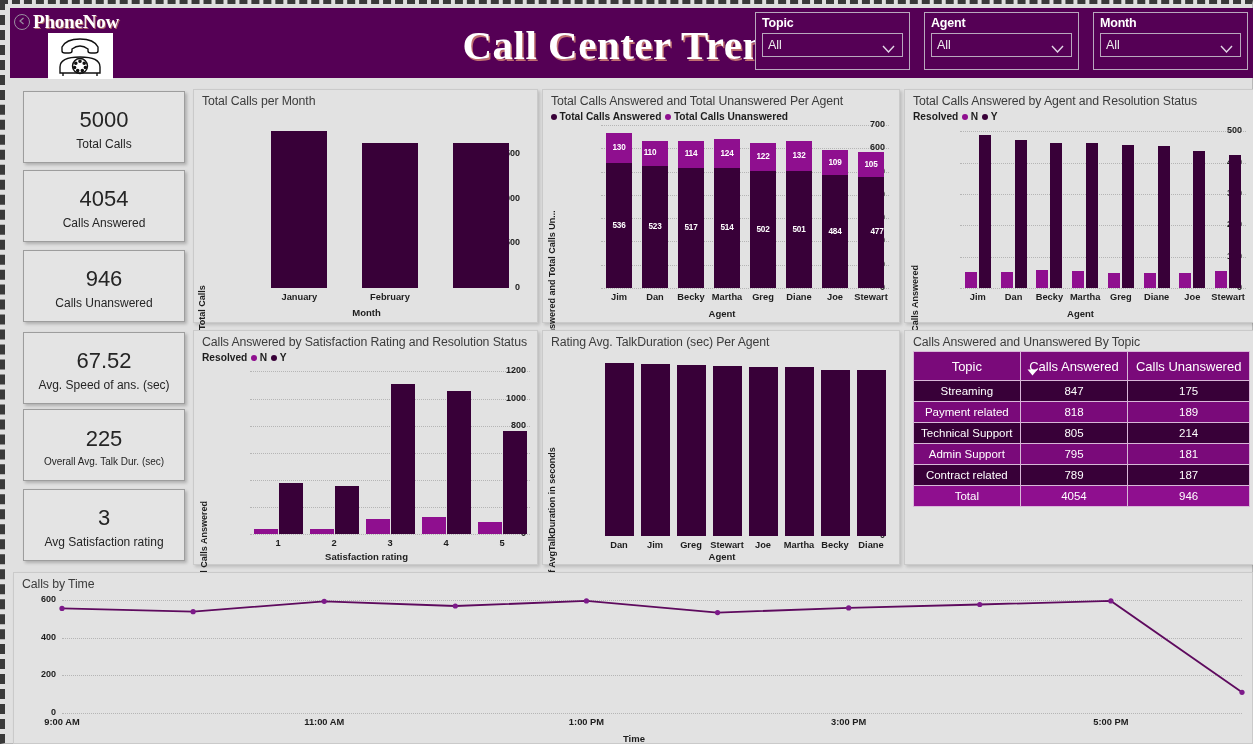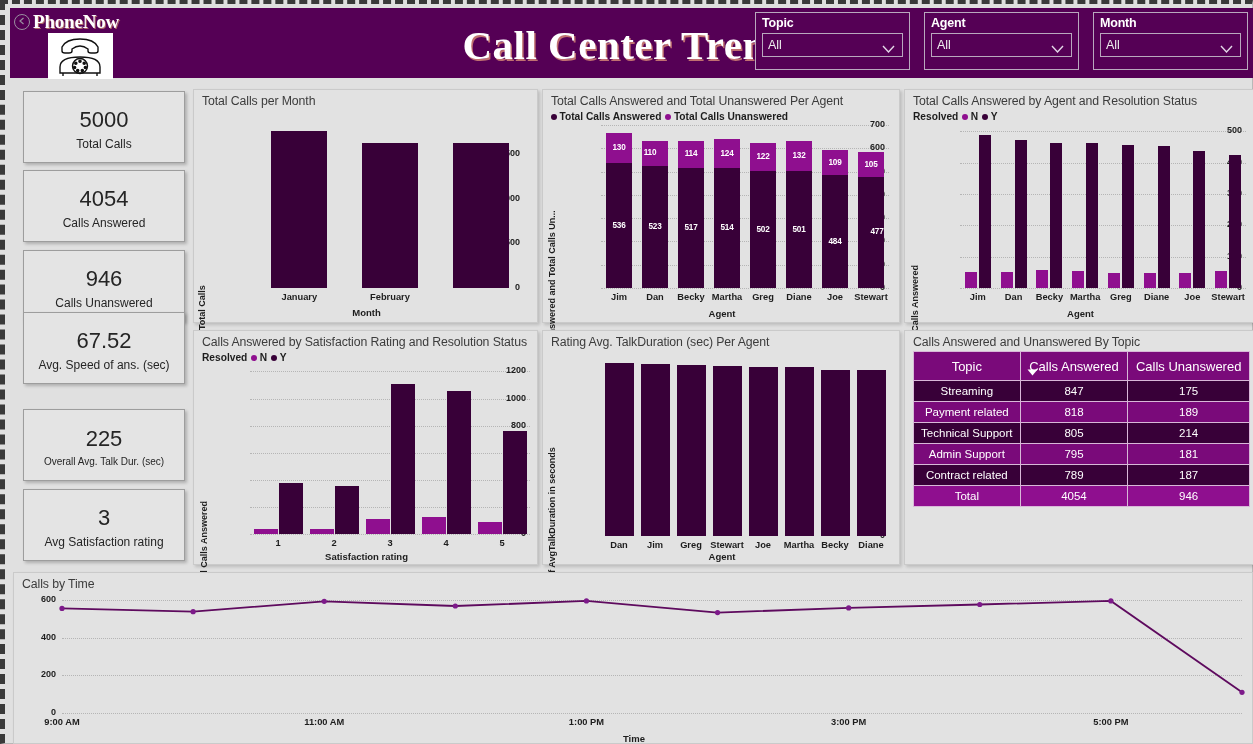--- a/index.html
+++ b/index.html
@@ -214,21 +214,21 @@
     <div class="kpi-label">Total Calls</div>
   </div>
   <div class="kpi" style="top:166px">
     <div class="kpi-value">4054</div>
     <div class="kpi-label">Calls Answered</div>
   </div>
   <div class="kpi" style="top:246px">
     <div class="kpi-value">946</div>
     <div class="kpi-label">Calls Unanswered</div>
   </div>
-  <div class="kpi" style="top:308px">
+  <div class="kpi" style="top:328px">
     <div class="kpi-value">67.52</div>
     <div class="kpi-label">Avg. Speed of ans. (sec)</div>
   </div>
   <div class="kpi" style="top:405px">
     <div class="kpi-value">225</div>
     <div class="kpi-label small">Overall Avg. Talk Dur. (sec)</div>
   </div>
   <div class="kpi" style="top:485px">
     <div class="kpi-value">3</div>
     <div class="kpi-label">Avg Satisfaction rating</div>
@@ -308,21 +308,21 @@
         <div class="bar-label" style="left: 149px; top: 99.5529px; width: 26px;">502</div>
         <div class="bar-label" style="left: 149px; top: 26.9014px; width: 26px;">122</div>
         <div class="tick-x" style="left: 140px; top: 167px; width: 44px;">Greg</div>
         <div class="bar" style="left: 185px; top: 46.3386px; width: 26px; height: 116.661px; background: rgb(56, 0, 56);"></div>
         <div class="bar" style="left: 185px; top: 15.6014px; width: 26px; height: 30.7371px; background: rgb(143, 15, 143);"></div>
         <div class="bar-label" style="left: 185px; top: 99.6693px; width: 26px;">501</div>
         <div class="bar-label" style="left: 185px; top: 25.97px; width: 26px;">132</div>
         <div class="tick-x" style="left: 176px; top: 167px; width: 44px;">Diane</div>
         <div class="bar" style="left: 221px; top: 50.2971px; width: 26px; height: 112.703px; background: rgb(56, 0, 56);"></div>
         <div class="bar" style="left: 221px; top: 24.9157px; width: 26px; height: 25.3814px; background: rgb(143, 15, 143);"></div>
-        <div class="bar-label" style="left: 221px; top: 101.649px; width: 26px; margin-top: 10px;">484</div>
+        <div class="bar-label" style="left: 221px; top: 101.649px; width: 26px;">484</div>
         <div class="bar-label" style="left: 221px; top: 32.6064px; width: 26px;">109</div>
         <div class="tick-x" style="left: 212px; top: 167px; width: 44px;">Joe</div>
         <div class="bar" style="left: 257px; top: 51.9271px; width: 26px; height: 111.073px; background: rgb(56, 0, 56);"></div>
         <div class="bar" style="left: 257px; top: 27.4771px; width: 26px; height: 24.45px; background: rgb(143, 15, 143);"></div>
         <div class="bar-label" style="left: 263px; top: 102.464px; width: 26px;">477</div>
         <div class="bar-label" style="left: 257px; top: 34.7021px; width: 26px;">105</div>
         <div class="tick-x" style="left: 248px; top: 167px; width: 44px;">Stewart</div>
       </div>
   </div>
 

